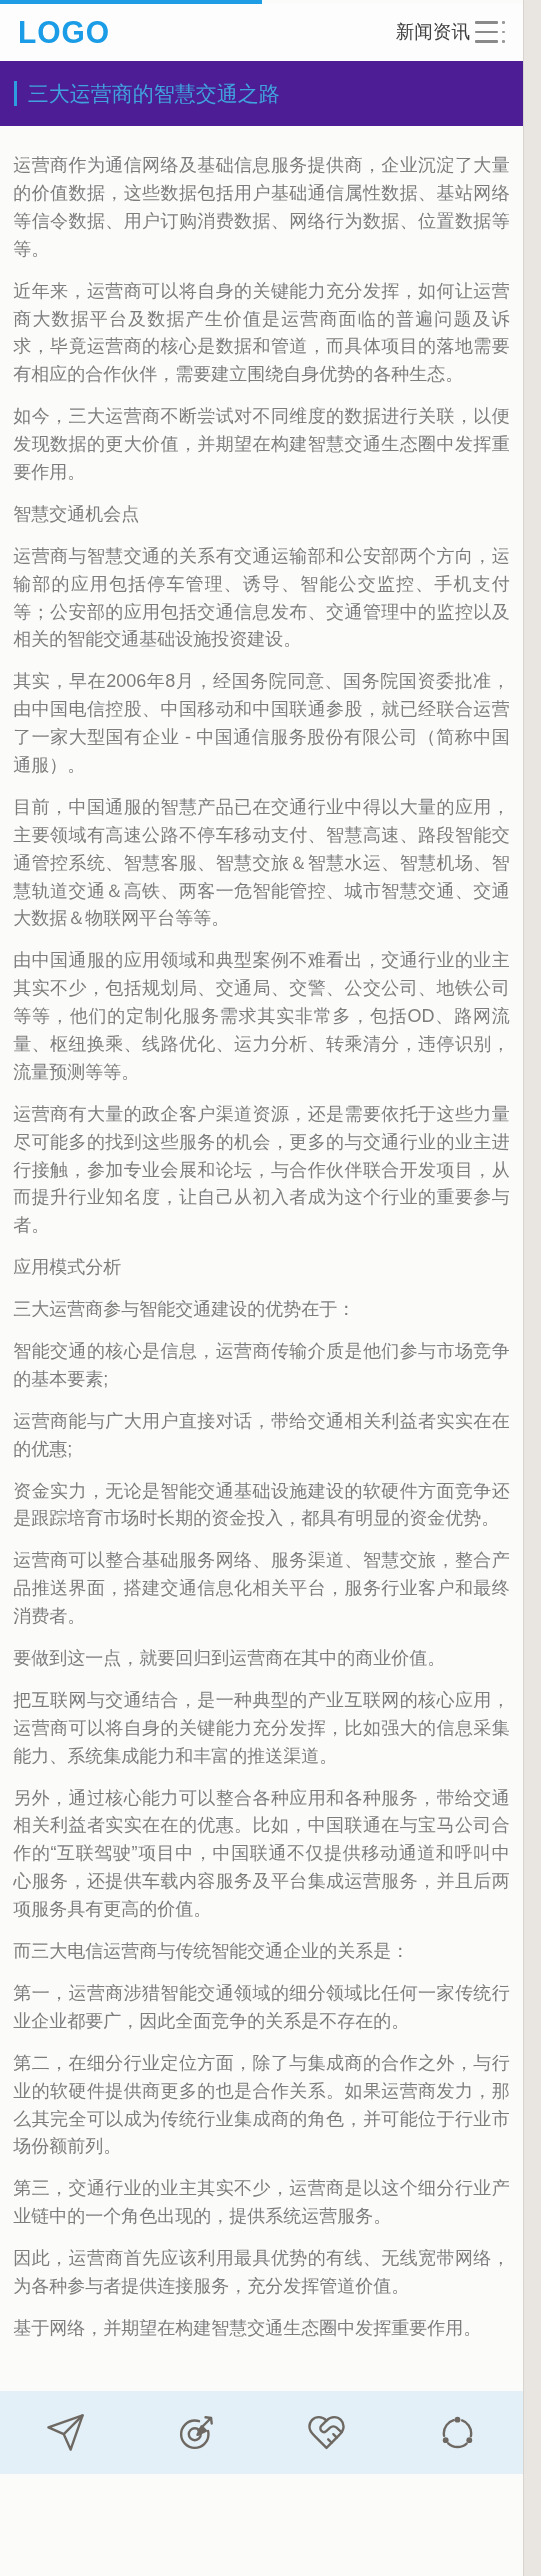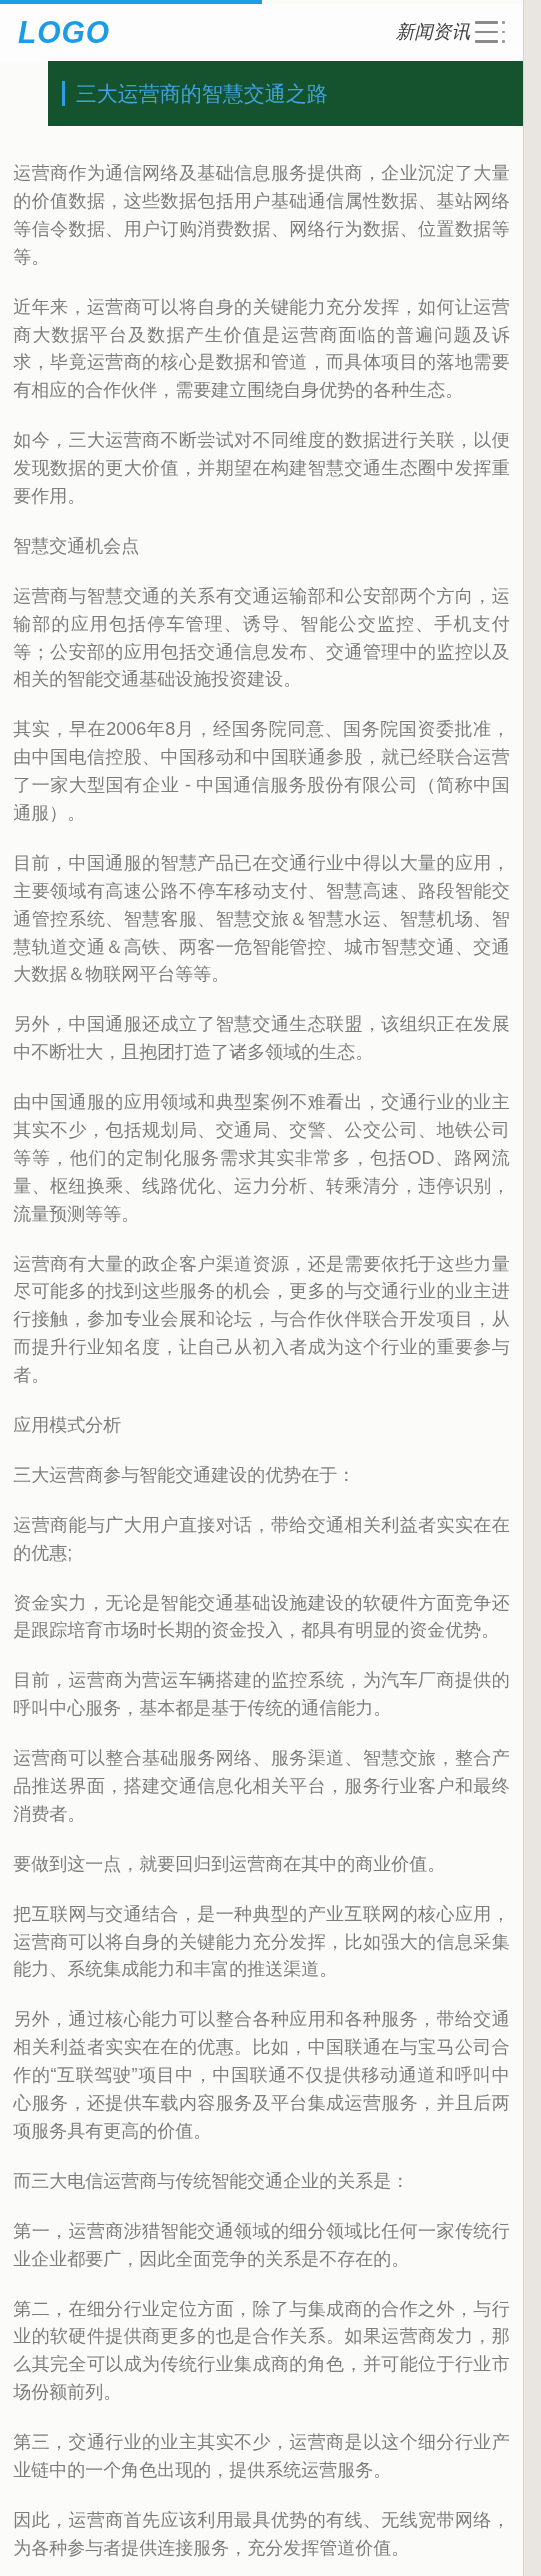--- a/index.html
+++ b/index.html
@@ -4,37 +4,37 @@
 <style>
   * { margin:0; padding:0; box-sizing:border-box; }
   html,body { background:#e9e5e0; }
   body { font-family:"Liberation Sans","DejaVu Sans",sans-serif; }
   .page { width:524px; background:#fbfbfa; border-right:0.9px solid #d8d4cf; min-height:2576px; }
 
   
   .topbar { height:3.6px; width:262px; background:#1e9de4; }
 
   
-  .header { height:57px; background:#fdfdfd; display:flex; align-items:center; position:relative; padding:0 18px;font-style:italic; }
+  .header { height:57px; background:#fdfdfd; display:flex; align-items:center; position:relative; padding:0 18px; }
   .logo { font-size:30px; font-weight:900; letter-spacing:0.9px; color:#1b9ce6; cursor:pointer;
           font-family:"Liberation Sans","DejaVu Sans",sans-serif; transform:scaleY(1.05); }
   .header-title { position:absolute; left:0; right:53px; text-align:right; font-size:18.6px; color:#404040; }
   .menu-btn { margin-left:auto; display:flex; flex-direction:column; gap:7px; cursor:pointer; padding:3.6px 0; }
   .menu-row { display:flex; align-items:center; gap:4.4px; }
   .menu-row .line { width:23px; height:2.7px; background:#8a8a8a; border-radius:0.9px; }
   .menu-row .dot { width:2.7px; height:2.7px; background:#9a9a9a; border-radius:0.9px; }
 
   
-  .title-band { background:#14532d; padding:20.4px 14px 19.5px 14px;margin-left:48px; }
+  .title-band { background:#4c1d95; padding:20.4px 14px 19.5px 14px; }
   .article-title { color:#41a3dd; font-size:21px; font-weight:400; line-height:1.2;
                    border-left:3.6px solid #2e9de0; padding-left:10.7px; }
 
   
   .article { background:#fbfbfa; padding:12.4px 13.3px 34px 13.3px; }
-  .article p { font-size:18px; color:#7d7d7d; line-height:1.55; margin:22px 0; text-align:justify; }
+  .article p { font-size:18px; color:#7d7d7d; line-height:1.55; margin:14px 0; text-align:justify; }
 
   
   .features { background:#e3f0f8; display:flex; padding:21px 0 21px 0; }
   .feature { flex:1; display:flex; flex-direction:column; align-items:center; gap:9px; cursor:pointer; }
   .feature svg { width:41px; height:41px; stroke:#6e6862; fill:none; stroke-width:1.4;
                  stroke-linecap:round; stroke-linejoin:round; }
 </style>
 </head>
 <body>
 
@@ -66,28 +66,27 @@
   </div>
 
   <div class="article" id="article-body">
       <p>运营商作为通信网络及基础信息服务提供商，企业沉淀了大量的价值数据，这些数据包括用户基础通信属性数据、基站网络等信令数据、用户订购消费数据、网络行为数据、位置数据等等。</p>
       <p>近年来，运营商可以将自身的关键能力充分发挥，如何让运营商大数据平台及数据产生价值是运营商面临的普遍问题及诉求，毕竟运营商的核心是数据和管道，而具体项目的落地需要有相应的合作伙伴，需要建立围绕自身优势的各种生态。</p>
       <p>如今，三大运营商不断尝试对不同维度的数据进行关联，以便发现数据的更大价值，并期望在构建智慧交通生态圈中发挥重要作用。</p>
       <p>智慧交通机会点</p>
       <p>运营商与智慧交通的关系有交通运输部和公安部两个方向，运输部的应用包括停车管理、诱导、智能公交监控、手机支付等；公安部的应用包括交通信息发布、交通管理中的监控以及相关的智能交通基础设施投资建设。</p>
       <p>其实，早在2006年8月，经国务院同意、国务院国资委批准，由中国电信控股、中国移动和中国联通参股，就已经联合运营了一家大型国有企业 - 中国通信服务股份有限公司（简称中国通服）。</p>
       <p>目前，中国通服的智慧产品已在交通行业中得以大量的应用，主要领域有高速公路不停车移动支付、智慧高速、路段智能交通管控系统、智慧客服、智慧交旅＆智慧水运、智慧机场、智慧轨道交通＆高铁、两客一危智能管控、城市智慧交通、交通大数据＆物联网平台等等。</p>
-      <p>另外，中国通服还成立了智慧交通生态联盟，该组织正在发展中不断壮大，且抱团打造了诸多领域的生态。</p>
       <p>由中国通服的应用领域和典型案例不难看出，交通行业的业主其实不少，包括规划局、交通局、交警、公交公司、地铁公司等等，他们的定制化服务需求其实非常多，包括OD、路网流量、枢纽换乘、线路优化、运力分析、转乘清分，违停识别，流量预测等等。</p>
       <p>运营商有大量的政企客户渠道资源，还是需要依托于这些力量尽可能多的找到这些服务的机会，更多的与交通行业的业主进行接触，参加专业会展和论坛，与合作伙伴联合开发项目，从而提升行业知名度，让自己从初入者成为这个行业的重要参与者。</p>
       <p>应用模式分析</p>
       <p>三大运营商参与智能交通建设的优势在于：</p>
+      <p>智能交通的核心是信息，运营商传输介质是他们参与市场竞争的基本要素;</p>
       <p>运营商能与广大用户直接对话，带给交通相关利益者实实在在的优惠;</p>
       <p>资金实力，无论是智能交通基础设施建设的软硬件方面竞争还是跟踪培育市场时长期的资金投入，都具有明显的资金优势。</p>
-      <p>目前，运营商为营运车辆搭建的监控系统，为汽车厂商提供的呼叫中心服务，基本都是基于传统的通信能力。</p>
       <p>运营商可以整合基础服务网络、服务渠道、智慧交旅，整合产品推送界面，搭建交通信息化相关平台，服务行业客户和最终消费者。</p>
       <p>要做到这一点，就要回归到运营商在其中的商业价值。</p>
       <p>把互联网与交通结合，是一种典型的产业互联网的核心应用，运营商可以将自身的关键能力充分发挥，比如强大的信息采集能力、系统集成能力和丰富的推送渠道。</p>
       <p>另外，通过核心能力可以整合各种应用和各种服务，带给交通相关利益者实实在在的优惠。比如，中国联通在与宝马公司合作的“互联驾驶”项目中，中国联通不仅提供移动通道和呼叫中心服务，还提供车载内容服务及平台集成运营服务，并且后两项服务具有更高的价值。</p>
       <p>而三大电信运营商与传统智能交通企业的关系是：</p>
       <p>第一，运营商涉猎智能交通领域的细分领域比任何一家传统行业企业都要广，因此全面竞争的关系是不存在的。</p>
       <p>第二，在细分行业定位方面，除了与集成商的合作之外，与行业的软硬件提供商更多的也是合作关系。如果运营商发力，那么其完全可以成为传统行业集成商的角色，并可能位于行业市场份额前列。</p>
       <p>第三，交通行业的业主其实不少，运营商是以这个细分行业产业链中的一个角色出现的，提供系统运营服务。</p>
       <p>因此，运营商首先应该利用最具优势的有线、无线宽带网络，为各种参与者提供连接服务，充分发挥管道价值。</p>
       <p>基于网络，并期望在构建智慧交通生态圈中发挥重要作用。</p>

